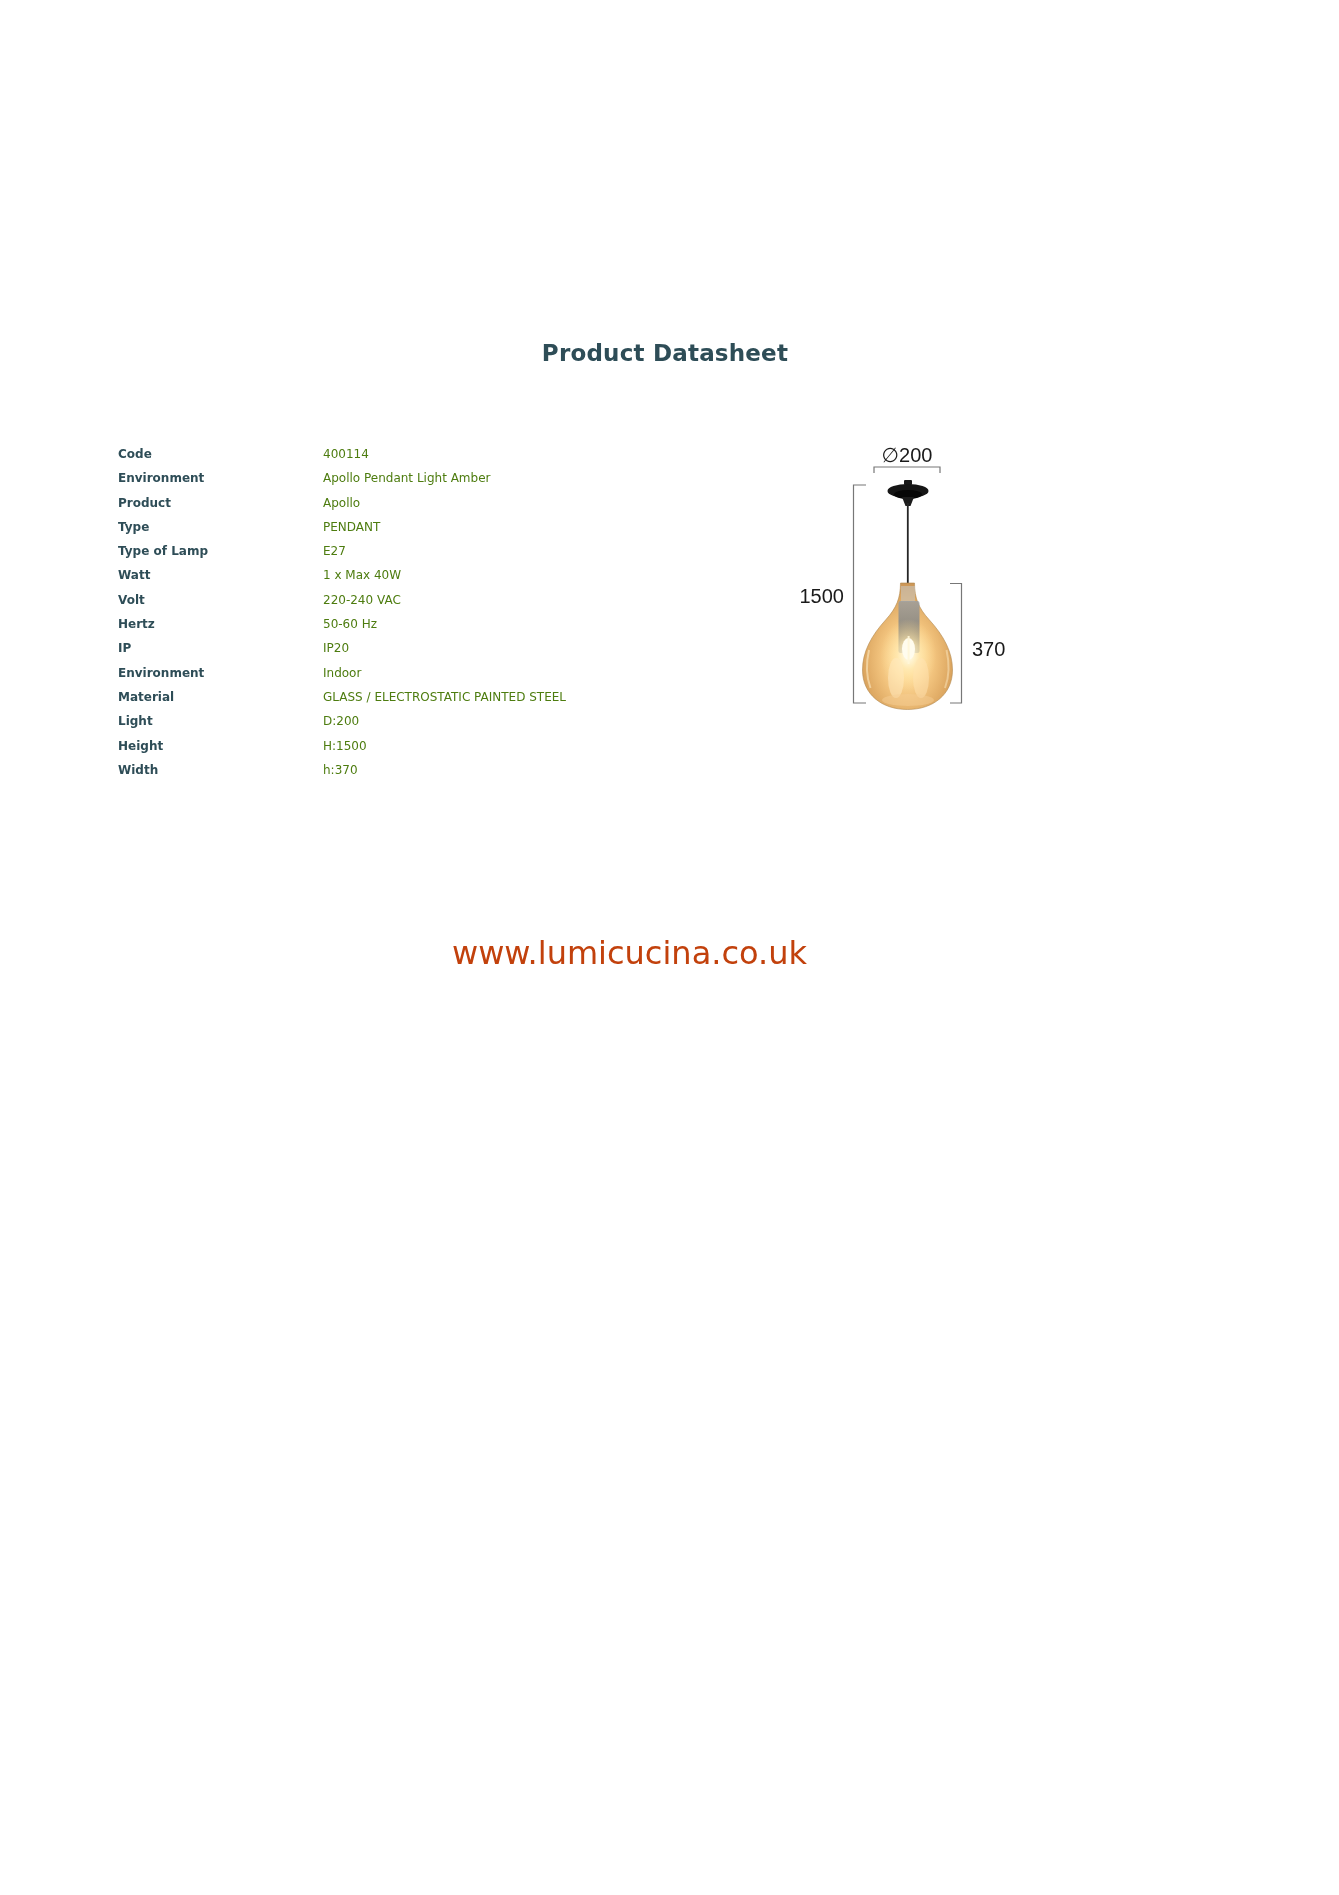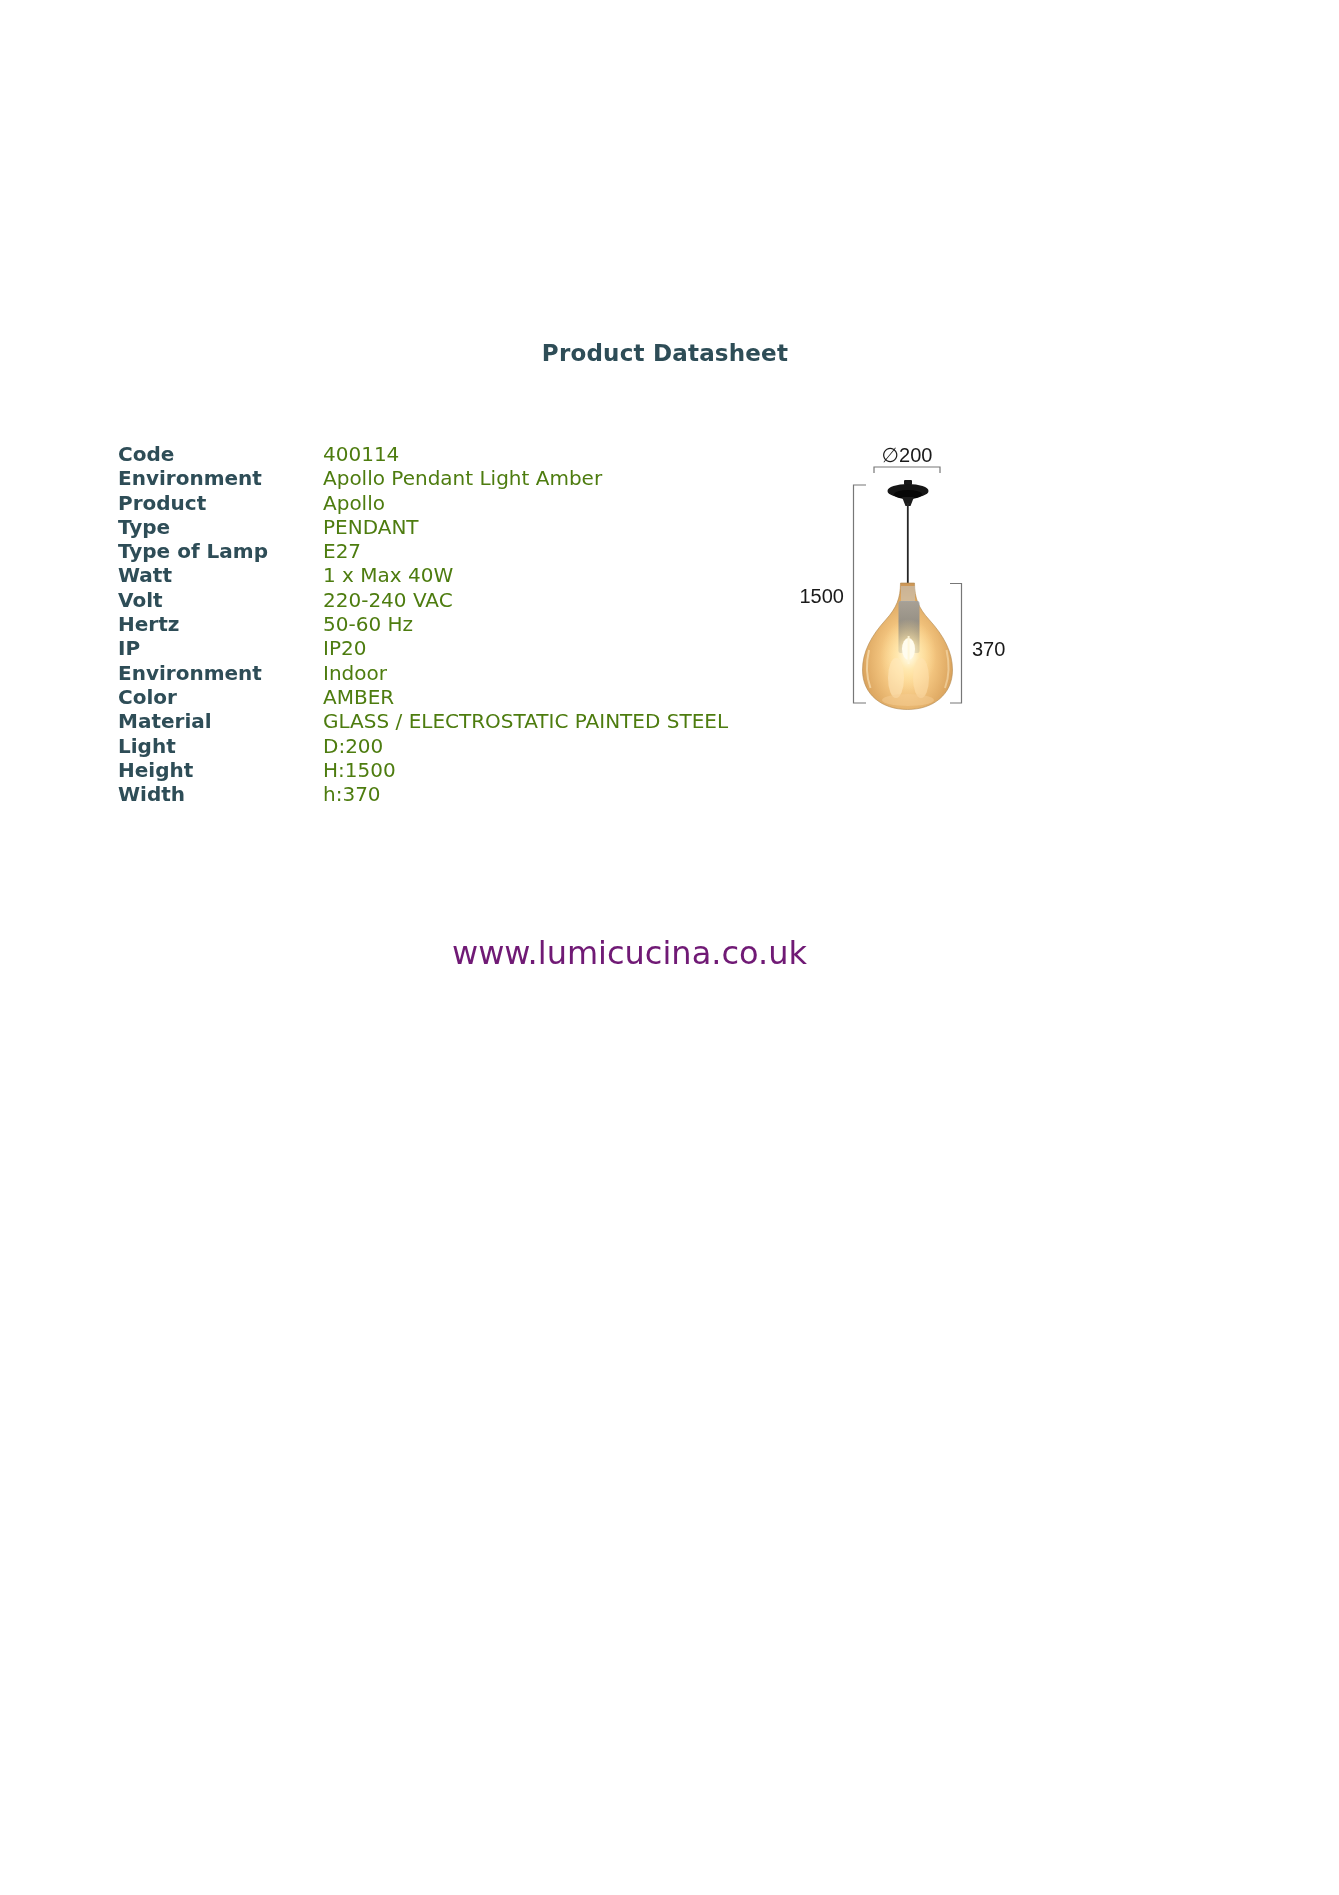--- a/index.html
+++ b/index.html
@@ -25,21 +25,21 @@
   }
   .spec-table {
     position: absolute;
     left: 118px;
     top: 442px;
   }
   .spec-row {
     display: flex;
     height: 24.3px;
     line-height: 24.3px;
-    font-size: 20px;
+    font-size: 12px;
     white-space: nowrap;
   }
   .spec-label {
     width: 205px;
     flex: 0 0 205px;
     font-weight: bold;
     color: #2E4D57;
   }
   .spec-value {
     color: #4d7c0f;
@@ -54,21 +54,21 @@
   .figure svg { display: block; }
   .dim-text {
     font-family: "Liberation Sans", sans-serif;
     fill: #1A1A1A;
   }
   .website {
     position: absolute;
     left: 452px;
     top: 934px;
     font-size: 32px;
-    color: #701a75;
+    color: #c2410c;
     cursor: pointer;
   }
 </style>
 </head>
 <body>
 
 <div class="page">
 
   <h1 class="title">Product Datasheet</h1>
 
@@ -105,24 +105,20 @@
         <span class="spec-label">Hertz</span>
         <span class="spec-value">50-60 Hz</span>
       </div>
     <div class="spec-row">
         <span class="spec-label">IP</span>
         <span class="spec-value">IP20</span>
       </div>
     <div class="spec-row">
         <span class="spec-label">Environment</span>
         <span class="spec-value">Indoor</span>
-      </div>
-    <div class="spec-row">
-        <span class="spec-label">Color</span>
-        <span class="spec-value">AMBER</span>
       </div>
     <div class="spec-row">
         <span class="spec-label">Material</span>
         <span class="spec-value">GLASS / ELECTROSTATIC PAINTED STEEL</span>
       </div>
     <div class="spec-row">
         <span class="spec-label">Light</span>
         <span class="spec-value">D:200</span>
       </div>
     <div class="spec-row">

